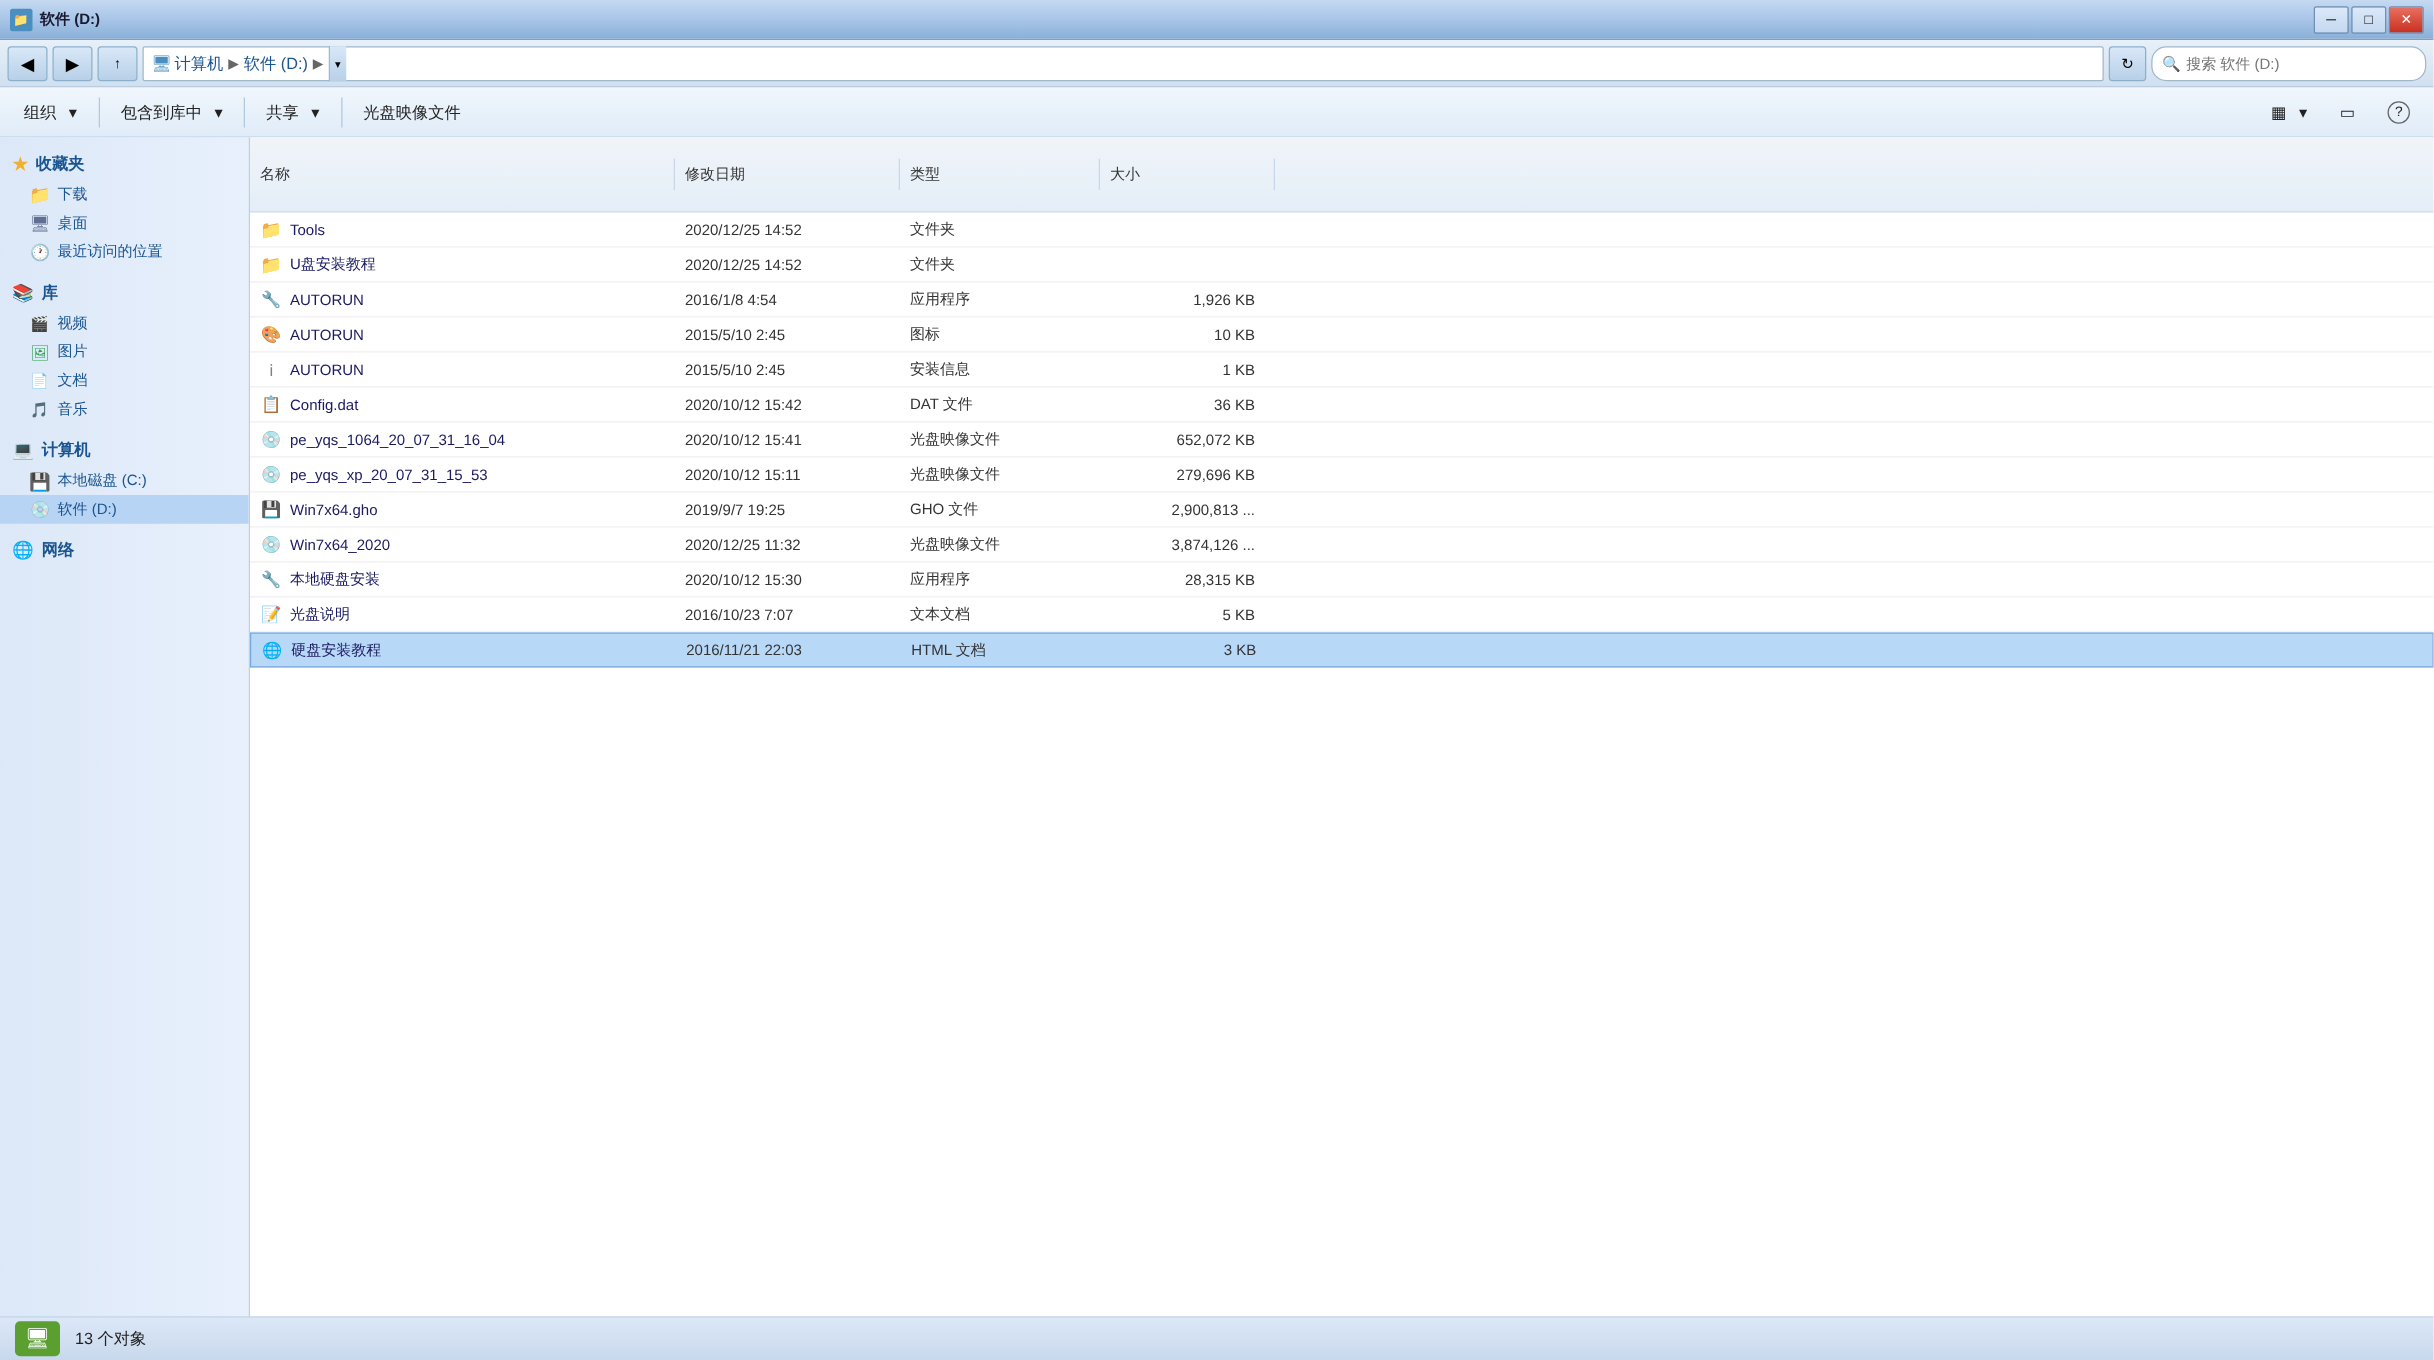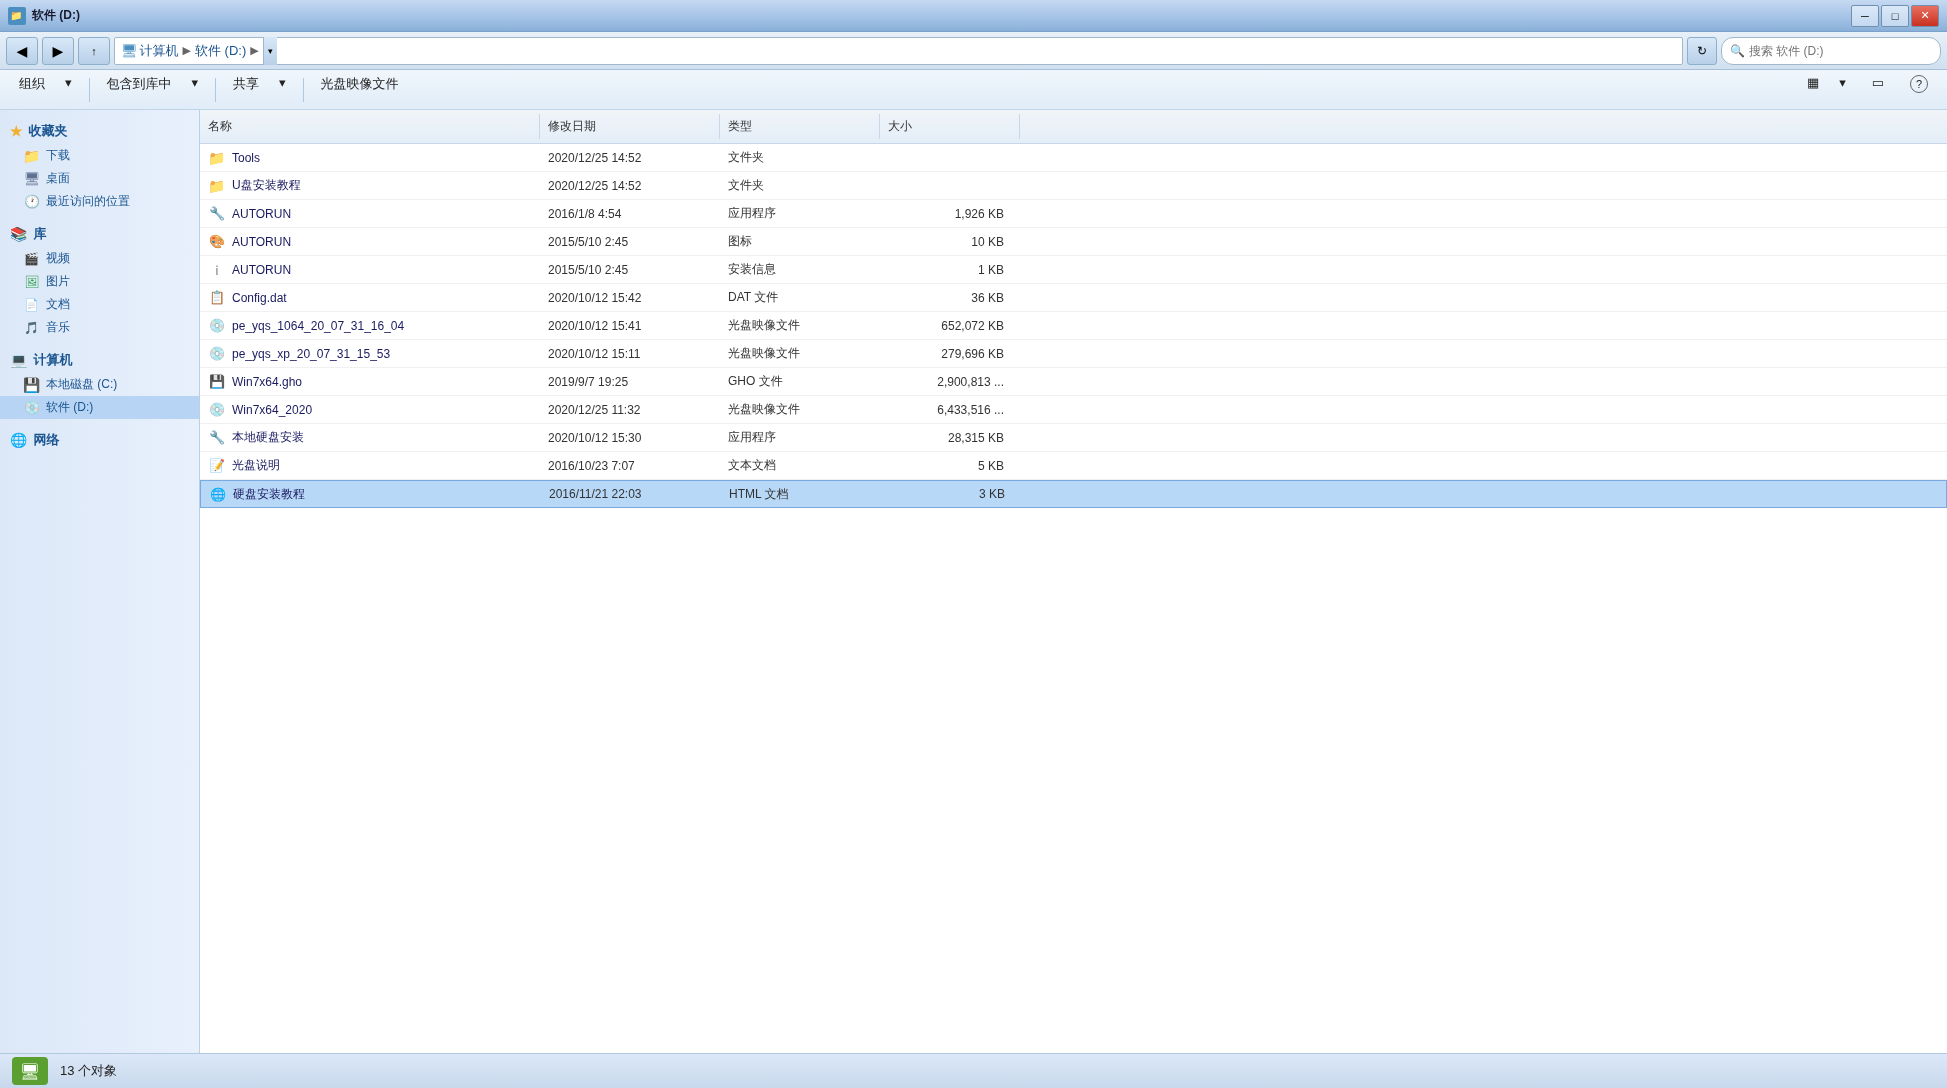--- a/index.html
+++ b/index.html
@@ -132,21 +132,21 @@
       gap: 2px;
       border-bottom: 1px solid #c0d4e8;
     }
     .toolbar-btn {
       height: 32px;
       padding: 0 10px;
       border: 1px solid transparent;
       background: transparent;
       border-radius: 3px;
       cursor: pointer;
-      display: flex; align-items: flex-start; gap: 20px;
+      display: flex; align-items: center; gap: 10px;
       font-size: 13px;
       color: #222;
     }
     .toolbar-sep {
       width: 1px; height: 24px;
       background: #b0c8e0;
       margin: 0 4px;
     }
     .toolbar-right {
       margin-left: auto;
@@ -200,21 +200,21 @@
 
     
     .file-area {
       flex: 1;
       background: #fff;
       overflow-y: auto;
     }
     .file-list-header {
       display: flex;
       align-items: center;
-      padding: 4px 0;
+      padding: 17px 0;
       border-bottom: 1px solid #c8d8e8;
       background: linear-gradient(to bottom, #f0f4f8, #e4eef8);
       position: sticky; top: 0;
     }
     .col-header {
       padding: 4px 8px;
       font-size: 12px;
       color: #333;
       cursor: pointer;
       border-right: 1px solid #c8d8e8;
@@ -564,21 +564,21 @@
   </div>
         <div class="file-row">
     <div class="file-cell name">
       <div class="file-icon">
               <span class="fi-iso">💿</span>
             </div>
       <span>Win7x64_2020</span>
     </div>
     <div class="file-cell date">2020/12/25 11:32</div>
     <div class="file-cell type">光盘映像文件</div>
-    <div class="file-cell size">6,433,516 ...</div>
+    <div class="file-cell size">3,874,126 ...</div>
   </div>
         <div class="file-row">
     <div class="file-cell name">
       <div class="file-icon">
               <span class="fi-exe">🔧</span>
             </div>
       <span>本地硬盘安装</span>
     </div>
     <div class="file-cell date">2020/10/12 15:30</div>
     <div class="file-cell type">应用程序</div>

